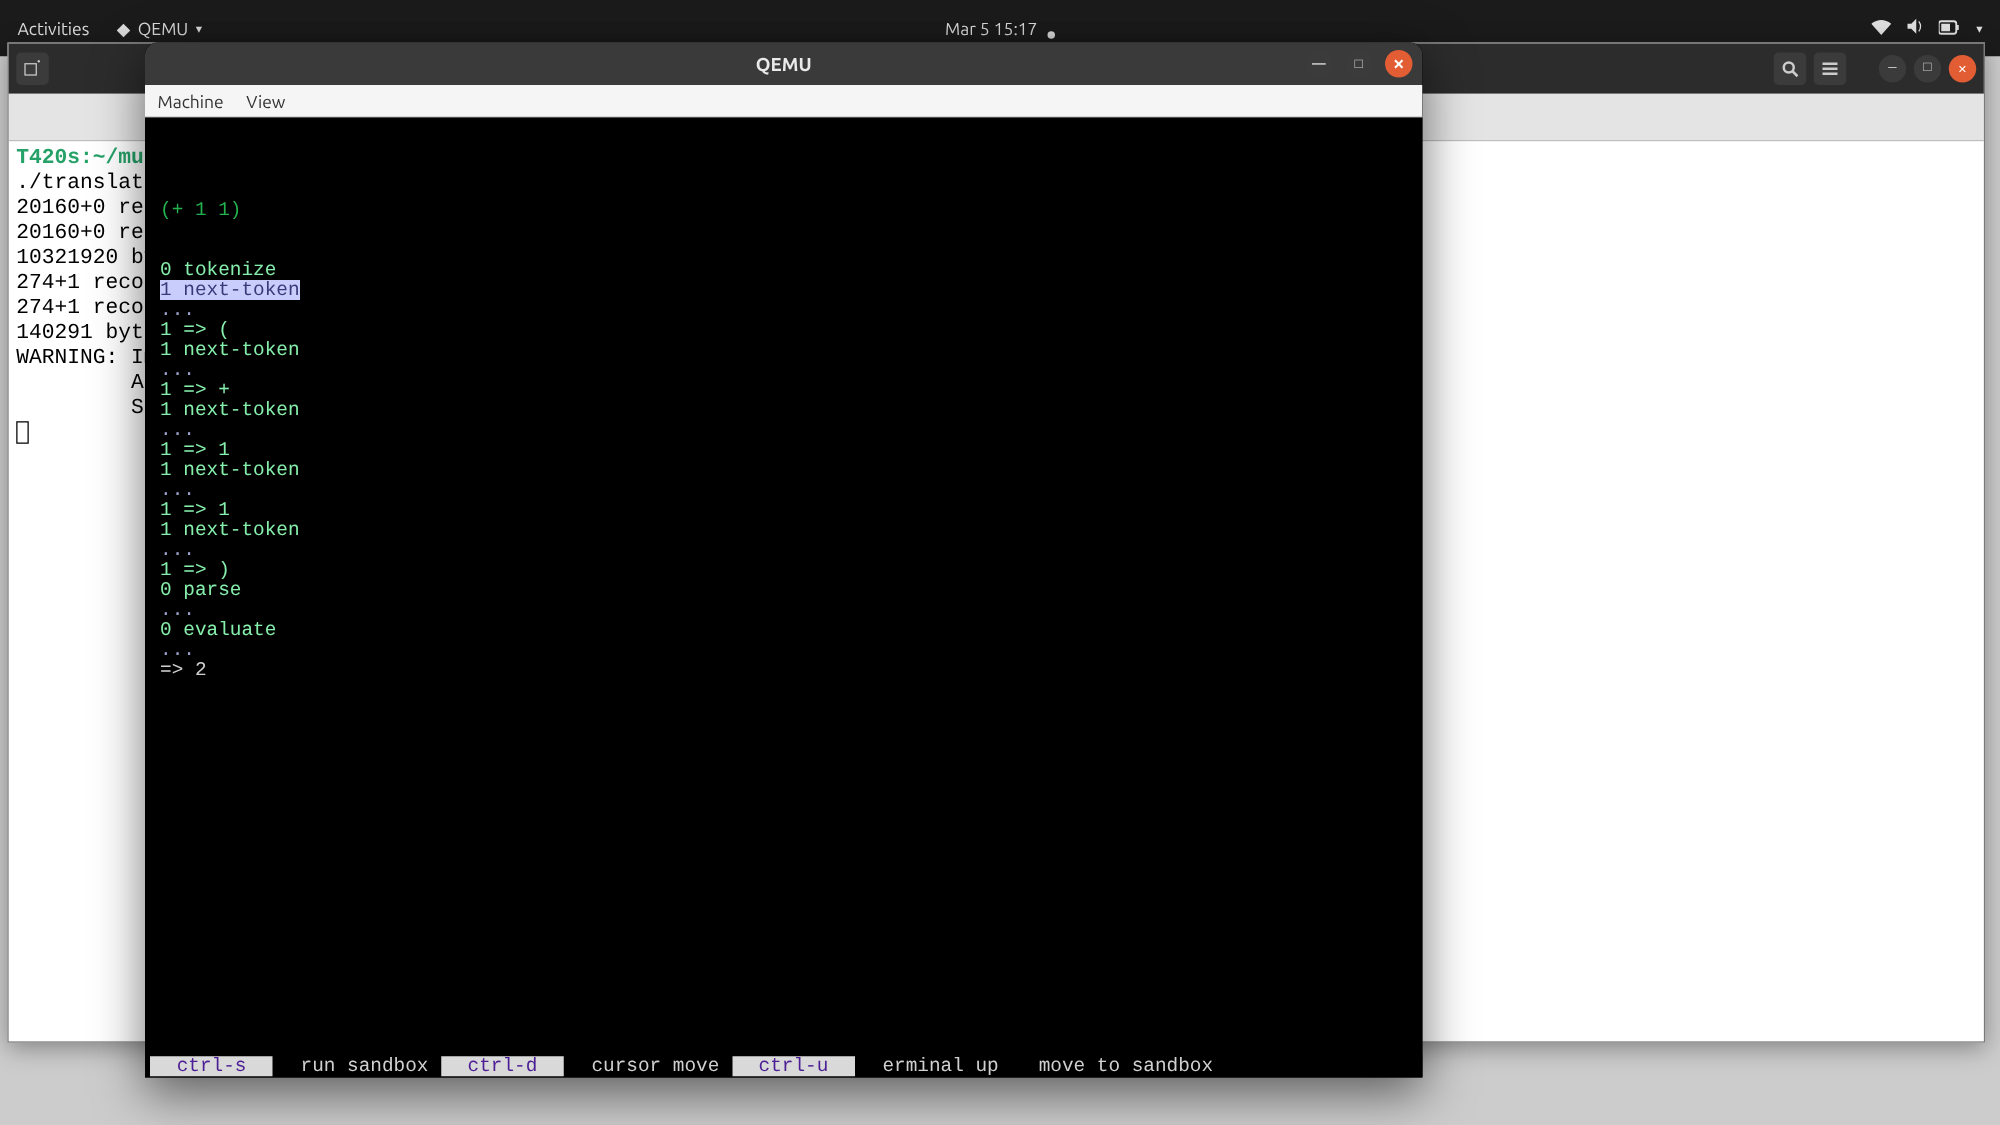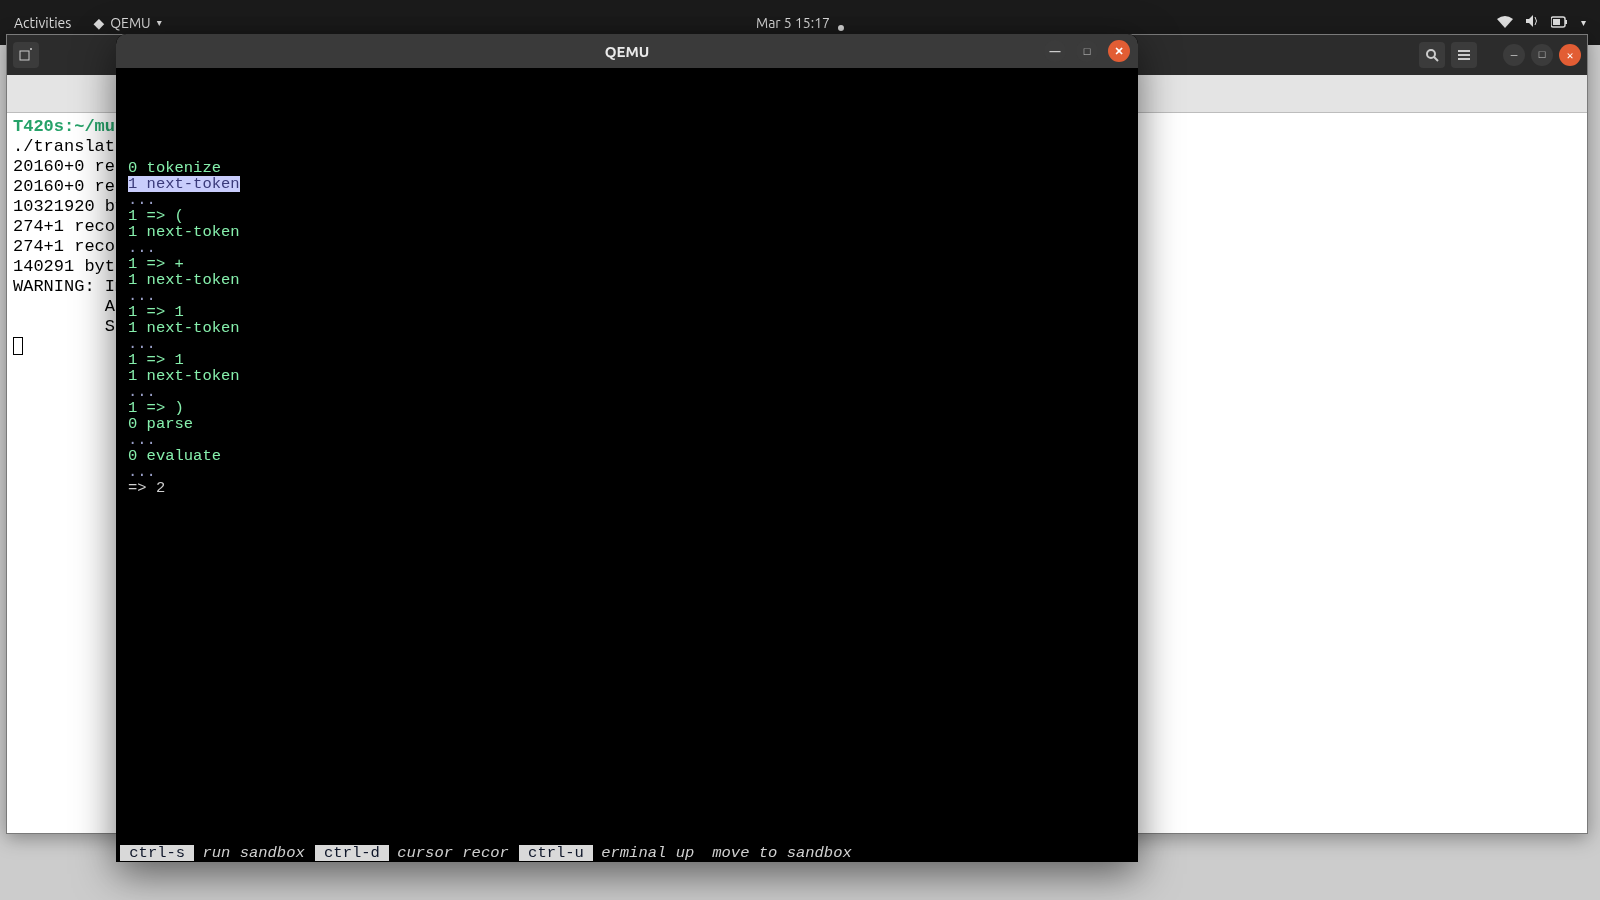--- a/index.html
+++ b/index.html
@@ -87,23 +87,23 @@
   .fg-grey {color:#9aa0c9;}
   .fg-white{color:#d0d0d0;}
   .hl-line {background:#c9cdfc;color:#3a3a7a;display:inline-block;}
 
   
   .keybar{
     position:absolute;left:0;right:0;bottom:0;height:18px;
     display:flex;align-items:center;gap:0;padding:0 4px;background:#000;
     font-size:15.5px;
   }
-  .key   {background:#d9d9d9;color:#0f172a;padding:0 0;}
+  .key   {background:#d9d9d9;color:#4c1d95;padding:0 12px;}
   .key.tab{background:#35c7c7;}
-  .klabel{color:#d0d0d0;padding:0 10px 0 8px;font-style:italic;}
+  .klabel{color:#d0d0d0;padding:0 10px 0 22px;}
 </style>
 </head>
 <body>
 
 <div class="topbar">
   <div class="activities">Activities</div>
   <div class="app-menu">
     <span class="ic">◆</span>
     <span>QEMU</span>
     <span class="tri-down">▾</span>
@@ -175,19 +175,24 @@
 
 <div class="qemu-window">
   <div class="qemu-titlebar">
     <span>QEMU</span>
     <div class="win-controls">
       <div class="win-btn">—</div>
       <div class="win-btn">□</div>
       <div class="win-btn close">✕</div>
     </div>
   </div>
+  <div class="qemu-menubar">
+    <span>Machine</span>
+    <span>View</span>
+  </div>
 
   <div class="qemu-fb">
+    <div class="fg-green">(+ 1 1)</div>
     <div id="trace"><div><span class="fg-blue">0 tokenize</span></div><div><span class="hl-line">1 next-token</span></div><div><span class="fg-grey">...</span></div><div><span class="fg-blue">1 =&gt; (</span></div><div><span class="fg-blue">1 next-token</span></div><div><span class="fg-grey">...</span></div><div><span class="fg-blue">1 =&gt; +</span></div><div><span class="fg-blue">1 next-token</span></div><div><span class="fg-grey">...</span></div><div><span class="fg-blue">1 =&gt; 1</span></div><div><span class="fg-blue">1 next-token</span></div><div><span class="fg-grey">...</span></div><div><span class="fg-blue">1 =&gt; 1</span></div><div><span class="fg-blue">1 next-token</span></div><div><span class="fg-grey">...</span></div><div><span class="fg-blue">1 =&gt; )</span></div><div><span class="fg-blue">0 parse</span></div><div><span class="fg-grey">...</span></div><div><span class="fg-blue">0 evaluate</span></div><div><span class="fg-grey">...</span></div><div><span class="fg-white">=&gt; 2</span></div></div>
 
-    <div class="keybar" id="keybar"><span class="key"> ctrl-s </span><span class="klabel">run sandbox</span><span class="key"> ctrl-d </span><span class="klabel">cursor recor</span><span class="key"> ctrl-u </span><span class="klabel">erminal up</span><span class="klabel">move to sandbox</span></div>
+    <div class="keybar" id="keybar"><span class="key"> ctrl-s </span><span class="klabel">run sandbox</span><span class="key"> ctrl-d </span><span class="klabel">cursor move</span><span class="key"> ctrl-u </span><span class="klabel">erminal up</span><span class="klabel">move to sandbox</span></div>
   </div>
 </div>
 
 </body></html>

